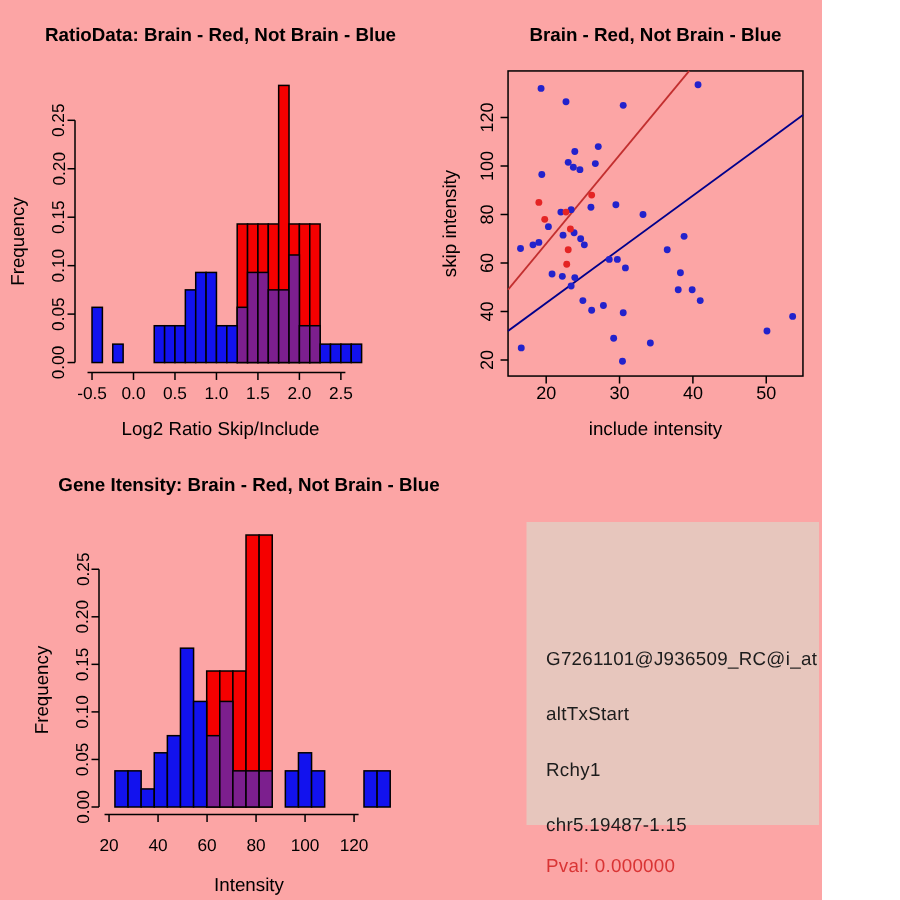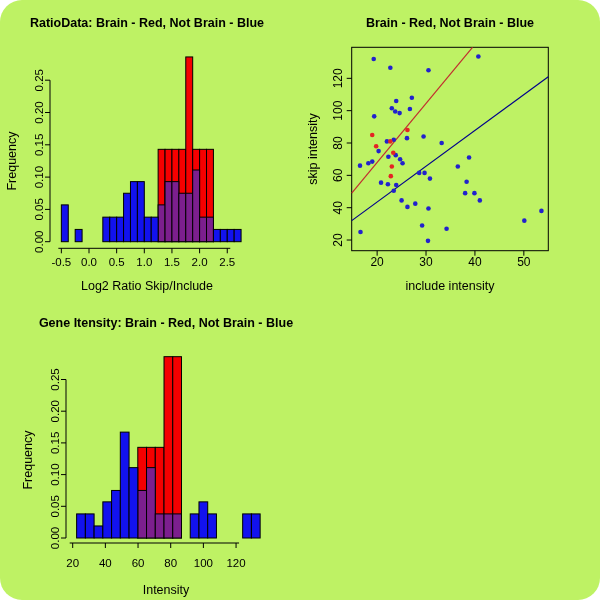--- a/index.html
+++ b/index.html
@@ -1,17 +1,17 @@
 <!DOCTYPE html>
 <html><head>
 <meta charset="utf-8">
 <style>
   html,body{margin:0;padding:0;background:#fff;}
-  #stage{position:relative;width:600px;height:600px;background:#bef264;overflow:hidden;
-         font-family:"Liberation Sans",sans-serif;border-radius:22px;}
+  #stage{position:relative;width:548px;height:600px;background:#fca5a5;overflow:hidden;
+         font-family:"Liberation Sans",sans-serif;}
   .panel{position:absolute;width:300px;height:300px;}
   svg{font-family:"Liberation Sans",sans-serif;display:block;}
   .infobox{position:absolute;left:51px;top:48px;width:195px;height:202px;}
   .iline{position:absolute;left:13px;font-size:12.5px;color:#1c1c1c;white-space:nowrap;
          letter-spacing:0.2px;}
   .l1{top:84px;} .l2{top:121px;} .l3{top:158px;} .l4{top:195px;} .l5{top:222px;}
 </style>
 </head>
 <body>
 
@@ -74,21 +74,21 @@
         <rect x="130.475" y="181.62199999999999" width="6.9125" height="60.078" fill="#1212ee" stroke="#000" stroke-width="1"></rect>
         <rect x="137.3875" y="181.62199999999999" width="6.9125" height="60.078" fill="#1212ee" stroke="#000" stroke-width="1"></rect>
         <rect x="144.3" y="217.152" width="6.9125" height="24.548000000000002" fill="#1212ee" stroke="#000" stroke-width="1"></rect>
         <rect x="151.2125" y="217.152" width="6.9125" height="24.548000000000002" fill="#1212ee" stroke="#000" stroke-width="1"></rect>
         <rect x="213.425" y="229.426" width="6.9125" height="12.274000000000001" fill="#1212ee" stroke="#000" stroke-width="1"></rect>
         <rect x="220.3375" y="229.426" width="6.9125" height="12.274000000000001" fill="#1212ee" stroke="#000" stroke-width="1"></rect>
         <rect x="227.25" y="229.426" width="6.9125" height="12.274000000000001" fill="#1212ee" stroke="#000" stroke-width="1"></rect>
         <rect x="234.1625" y="229.426" width="6.9125" height="12.274000000000001" fill="#1212ee" stroke="#000" stroke-width="1"></rect>
       </svg>
   </div>
-  <div class="panel" style="left:300px;top:0">
+  <div class="panel" style="left:287px;top:0">
     <svg id="svg-scatter" width="300" height="300">
         <text x="150" y="27" text-anchor="middle" font-size="12.5" font-weight="bold" fill="#000">Brain - Red, Not Brain - Blue</text>
         <rect x="51.7" y="47.3" width="196.6" height="203.4" fill="none" stroke="#000"></rect>
         <line x1="77.13" y1="250.7" x2="77.13" y2="255.7" stroke="#000"></line>
         <text x="77.13" y="266" text-anchor="middle" font-size="12" font-weight="normal" fill="#000">20</text>
         <line x1="126.02999999999999" y1="250.7" x2="126.02999999999999" y2="255.7" stroke="#000"></line>
         <text x="126.02999999999999" y="266" text-anchor="middle" font-size="12" font-weight="normal" fill="#000">30</text>
         <line x1="174.93" y1="250.7" x2="174.93" y2="255.7" stroke="#000"></line>
         <text x="174.93" y="266" text-anchor="middle" font-size="12" font-weight="normal" fill="#000">40</text>
         <line x1="223.82999999999998" y1="250.7" x2="223.82999999999998" y2="255.7" stroke="#000"></line>
@@ -213,13 +213,22 @@
         <rect x="95.5773" y="190.45" width="8.739225" height="47.55000000000001" fill="#1212ee" stroke="#000" stroke-width="1"></rect>
         <rect x="104.316525" y="132.122" width="8.739225" height="105.87799999999999" fill="#1212ee" stroke="#000" stroke-width="1"></rect>
         <rect x="113.05575" y="167.626" width="8.739225" height="70.374" fill="#1212ee" stroke="#000" stroke-width="1"></rect>
         <rect x="174.230325" y="213.90800000000002" width="8.739225" height="24.091999999999985" fill="#1212ee" stroke="#000" stroke-width="1"></rect>
         <rect x="182.96955" y="201.862" width="8.739225" height="36.138000000000005" fill="#1212ee" stroke="#000" stroke-width="1"></rect>
         <rect x="191.708775" y="213.90800000000002" width="8.739225" height="24.091999999999985" fill="#1212ee" stroke="#000" stroke-width="1"></rect>
         <rect x="226.665675" y="213.90800000000002" width="8.739225" height="24.091999999999985" fill="#1212ee" stroke="#000" stroke-width="1"></rect>
         <rect x="235.4049" y="213.90800000000002" width="8.739225" height="24.091999999999985" fill="#1212ee" stroke="#000" stroke-width="1"></rect>
       </svg>
   </div>
+  <div class="panel" style="left:300px;top:300px">
+    <div class="infobox" id="infobox" style="background: rgb(231, 198, 189);">
+      <div class="iline l1">G7261101@J936509_RC@i_at</div>
+      <div class="iline l2">altTxStart</div>
+      <div class="iline l3">Rchy1</div>
+      <div class="iline l4">chr5.19487-1.15</div>
+      <div class="iline l5" id="pval-line" style="color: rgb(217, 52, 52);">Pval: 0.000000</div>
+    </div>
+  </div>
 </div>
 
 </body></html>

